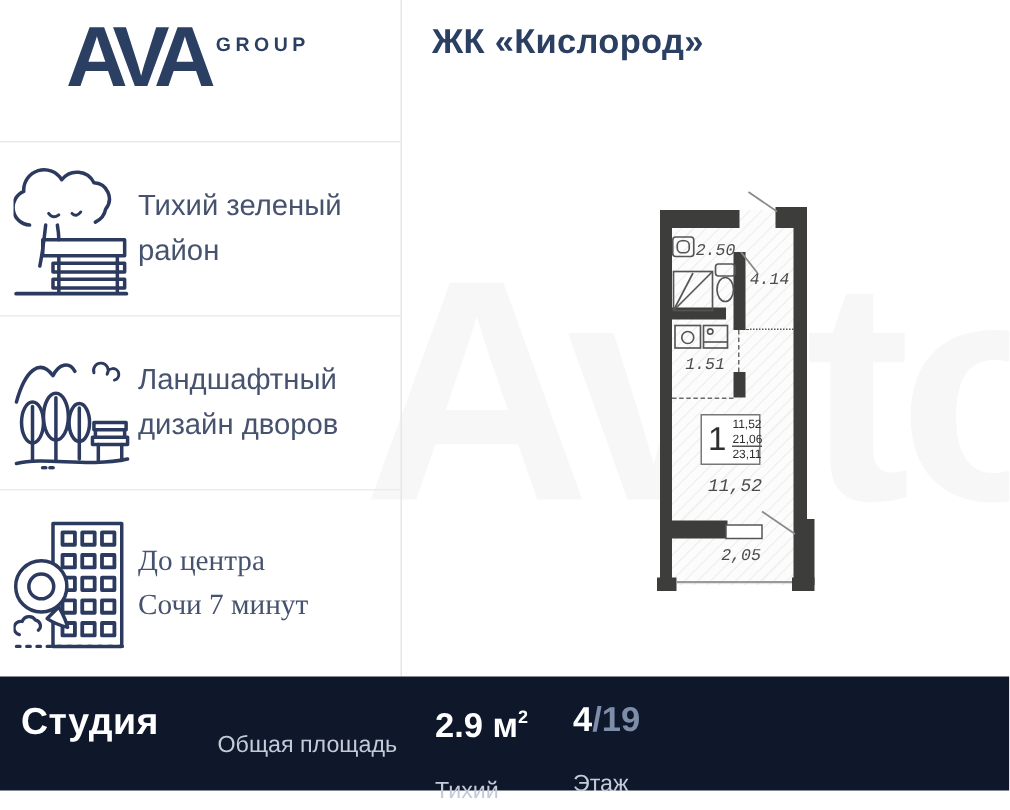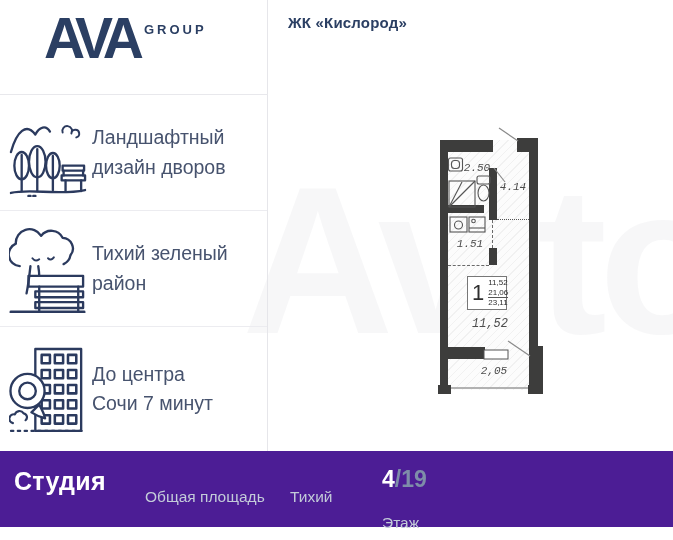--- a/index.html
+++ b/index.html
@@ -10,26 +10,26 @@
   }
   
   .v-divider { position:absolute; left:267px; top:0; width:1px; height:451px; background:#e6e6ea; }
   .h-divider { position:absolute; left:0; top:94px; width:268px; height:1px; background:#e8e8ec; }
 
   
   .logo-wrap { position:absolute; left:44px; top:10px; color:#2b3f63; }
   .logo-main { font-size:57px; font-weight:800; letter-spacing:-6px; line-height:1; display:inline-block; }
   .logo-sub  { font-size:13px; font-weight:700; letter-spacing:3px; display:inline-block; vertical-align:top; margin:12px 0 0 6px;text-align:center; }
 
-  .project-title { position:absolute; left:288px; top:14px; font-size:15px; font-weight:800; color:#2b3f63; letter-spacing:0.2px; z-index:2; }
+  .project-title { position:absolute; left:288px; top:14px; font-size:23px; font-weight:800; color:#2b3f63; letter-spacing:0.2px; z-index:2; }
 
   
   .features { position:absolute; left:0; top:95px; width:267px; }
   .feature { display:flex; align-items:center; height:116px; border-bottom:1px solid #ececf0; padding-left:4px; }
-  .feature:last-child { height:124px; border-bottom:none; }
+  .feature:last-child { height:124px; border-bottom:none;font-family:Liberation Serif, serif; }
   .icon-wrap { width:88px; flex:none; display:flex; justify-content:center; align-items:center; }
   .feature-text { font-size:19.5px; color:#47536e; line-height:1.5; }
   .feature-text span { display:block; }
   .fsvg { stroke:#2b3a5e; fill:none; stroke-width:2.4; stroke-linecap:round; stroke-linejoin:round; }
 
   
   .watermark { position:absolute; left:242px; top:140px; font-size:210px; font-weight:700;
     color:rgba(110,110,125,0.055); letter-spacing:-8px; z-index:0; user-select:none; }
 
   
@@ -42,21 +42,21 @@
   .dash-h { position:absolute; left:12px; top:141px; width:41px; height:0; border-top:1.5px dashed #6a6a6a; }
   .plan-svg { position:absolute; left:0; top:0; }
   .plan-label { position:absolute; font-size:11px; font-style:italic; color:#4c4c4c; white-space:nowrap; transform:translateX(-50%);font-family:Liberation Mono, monospace; }
   .info-box { position:absolute; left:31px; top:152px; width:40px; height:34px; background:#fff;
     border:1px solid #777; display:flex; align-items:center; padding:2px 0 2px 4px; z-index:2; }
   .room-num { font-size:22px; color:#2f2f2f; line-height:1; margin-right:4px; }
   .area-col { display:flex; flex-direction:column; font-size:8px; line-height:9.5px; color:#2f2f2f; }
   .area-col .sum-line { border-bottom:1px solid #555; }
 
   
-  .stats-bar { position:absolute; left:0; top:451px; width:673px; height:76px; background:#4c1d95; color:#fff; z-index:3; }
+  .stats-bar { position:absolute; left:0; top:451px; width:673px; height:76px; background:#0f172a; color:#fff; z-index:3; }
   .stat-type { position:absolute; left:14px; top:16px; font-size:25px; font-weight:700; letter-spacing:0.3px; }
   .stat { position:absolute; top:15px; }
   .stat-value { font-size:23px; font-weight:700; line-height:26px; }
   .stat-value sup { font-size:12px; font-weight:700; position:relative; top:-1px; }
   .stat-label { margin-top:22px; font-size:15.5px; color:#c3cbd9; font-weight:400; }
   .s1 { left:145px; } .s2 { left:290px; } .s3 { left:382px; }
   .floor-total { color:#7e8da9; }
 </style>
 </head>
 <body>
@@ -68,20 +68,39 @@
   <div class="v-divider"></div>
   <div class="h-divider"></div>
 
   <div class="logo-wrap">
     <span class="logo-main">AVA</span><span class="logo-sub">GROUP</span>
   </div>
 
   <div class="project-title">ЖК «Кислород»</div>
 
   <div class="features">
+
+    <div class="feature">
+      <span class="icon-wrap">
+        <svg class="fsvg" width="78" height="88" viewBox="0 0 80 90">
+          <path d="M11,42 a12,12 0 0 1 -4,-23 a14,14 0 0 1 26,-8 a13,13 0 0 1 22,2 a11,11 0 0 1 8,18 q-1,6 -7,9"></path>
+          <path d="M24,34 q3,4 7,1 M40,34 q3,3 6,-1" stroke-width="2"></path>
+          <path d="M22,42 q-2,18 -4,28 M30,42 q1,6 1,10"></path>
+          <rect x="20" y="52" width="56" height="11"></rect>
+          <rect x="27" y="68" width="49" height="6"></rect>
+          <rect x="27" y="79" width="49" height="6"></rect>
+          <path d="M31,63 v25 M71,63 v25"></path>
+          <path d="M2,89 H77" stroke-width="3"></path>
+        </svg>
+      </span>
+      <div class="feature-text">
+        <span>Тихий зеленый</span>
+        <span>район</span>
+      </div>
+    </div>
 
     <div class="feature">
       <span class="icon-wrap">
         <svg class="fsvg" width="78" height="88" viewBox="0 0 80 90" stroke-width="2.2">
           <path d="M2,44 C8,22 18,14 27,26 C31,18 38,16 42,23"></path>
           <path d="M55,24 a5,5 0 1 1 9,1 a4,4 0 1 1 5,4" stroke-width="2"></path>
           <ellipse cx="13" cy="58" rx="7.5" ry="14"></ellipse>
           <path d="M13,47 V84"></path>
           <ellipse cx="29" cy="54" rx="8.5" ry="16"></ellipse>
           <path d="M29,41 V84"></path>
@@ -90,39 +109,20 @@
           <rect x="55" y="58" width="22" height="5"></rect>
           <rect x="54" y="68" width="24" height="5"></rect>
           <path d="M58,73 v11 M74,73 v11 M56,63 v5 M76,63 v5"></path>
           <path d="M2,86 C22,81 50,89 78,83"></path>
           <path d="M20,89 h2 M25,89 h2" stroke-width="2.6"></path>
         </svg>
       </span>
       <div class="feature-text">
         <span>Ландшафтный</span>
         <span>дизайн дворов</span>
-      </div>
-    </div>
-
-    <div class="feature">
-      <span class="icon-wrap">
-        <svg class="fsvg" width="78" height="88" viewBox="0 0 80 90">
-          <path d="M11,42 a12,12 0 0 1 -4,-23 a14,14 0 0 1 26,-8 a13,13 0 0 1 22,2 a11,11 0 0 1 8,18 q-1,6 -7,9"></path>
-          <path d="M24,34 q3,4 7,1 M40,34 q3,3 6,-1" stroke-width="2"></path>
-          <path d="M22,42 q-2,18 -4,28 M30,42 q1,6 1,10"></path>
-          <rect x="20" y="52" width="56" height="11"></rect>
-          <rect x="27" y="68" width="49" height="6"></rect>
-          <rect x="27" y="79" width="49" height="6"></rect>
-          <path d="M31,63 v25 M71,63 v25"></path>
-          <path d="M2,89 H77" stroke-width="3"></path>
-        </svg>
-      </span>
-      <div class="feature-text">
-        <span>Тихий зеленый</span>
-        <span>район</span>
       </div>
     </div>
 
     <div class="feature">
       <span class="icon-wrap">
         <svg class="fsvg" width="78" height="88" viewBox="0 0 80 90" stroke-width="3">
           <rect x="27" y="4" width="47" height="84"></rect>
           <g stroke-width="2.6">
             <rect x="33.5" y="10" width="8.5" height="8.5"></rect>
               <rect x="47" y="10" width="8.5" height="8.5"></rect>
@@ -215,20 +215,21 @@
   </div>
 
   <div class="stats-bar">
     <div class="stat-type">Студия</div>
 
     <div class="stat s1">
       <div class="stat-label">Общая площадь</div>
     </div>
 
     <div class="stat s2">
+      <div class="stat-value"><span>2.9</span><span> м</span><sup>2</sup></div>
       <div class="stat-label">Тихий</div>
     </div>
 
     <div class="stat s3">
       <div class="stat-value"><span>4</span><span class="floor-total">/19</span></div>
       <div class="stat-label">Этаж</div>
     </div>
   </div>
 
 </div>

